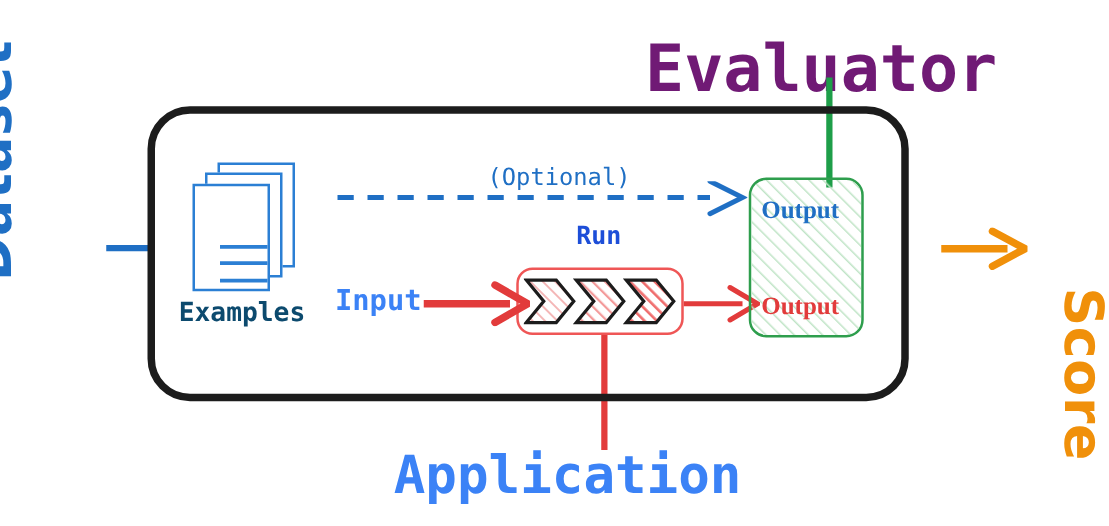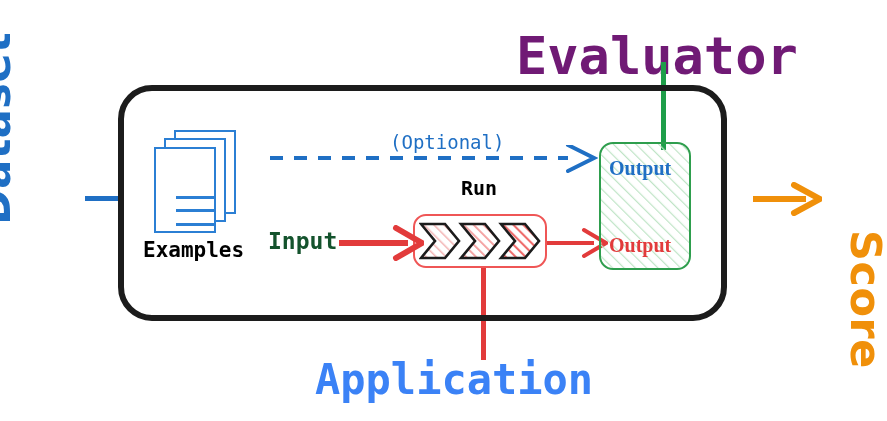--- a/index.html
+++ b/index.html
@@ -118,21 +118,21 @@
   }
   #dl1 { left: 20px; top: 47px; width: 38px; }
   #dl2 { left: 20px; top: 60px; width: 38px; }
   #dl3 { left: 20px; top: 74px; width: 38px; }
   #examples-caption {
     position: absolute;
     left: -3px;
     top: 108px;
     font-size: 21px;
     font-weight: bold;
-    color: #000000;
+    color: #0c4a6e;
     font-family: "DejaVu Sans Mono", monospace;
     white-space: nowrap;
   }
 
   
   #optional-label {
     position: absolute;
     left: 358px;
     top: 131px;
     font-size: 19px;
@@ -148,21 +148,21 @@
     width: 330px;
     height: 30px;
   }
 
   
   #run-label {
     position: absolute;
     left: 461px;
     top: 176px;
     font-size: 20px;
-    color: #000000;
+    color: #1d4ed8;
     font-family: "DejaVu Sans Mono", monospace;
     font-weight: bold;
     white-space: nowrap;
   }
   #run-box {
     position: absolute;
     left: 413px;
     top: 214px;
     width: 134px;
     height: 54px;
@@ -178,21 +178,21 @@
     width: 124px;
     height: 40px;
   }
 
   
   #input-label {
     position: absolute;
     left: 268px;
     top: 228px;
     font-size: 23px;
-    color: #14532d;
+    color: #3b82f6;
     font-family: "DejaVu Sans Mono", monospace;
     font-weight: bold;
     white-space: nowrap;
   }
   #input-arrow {
     position: absolute;
     left: 338px;
     top: 225px;
     width: 86px;
     height: 36px;

